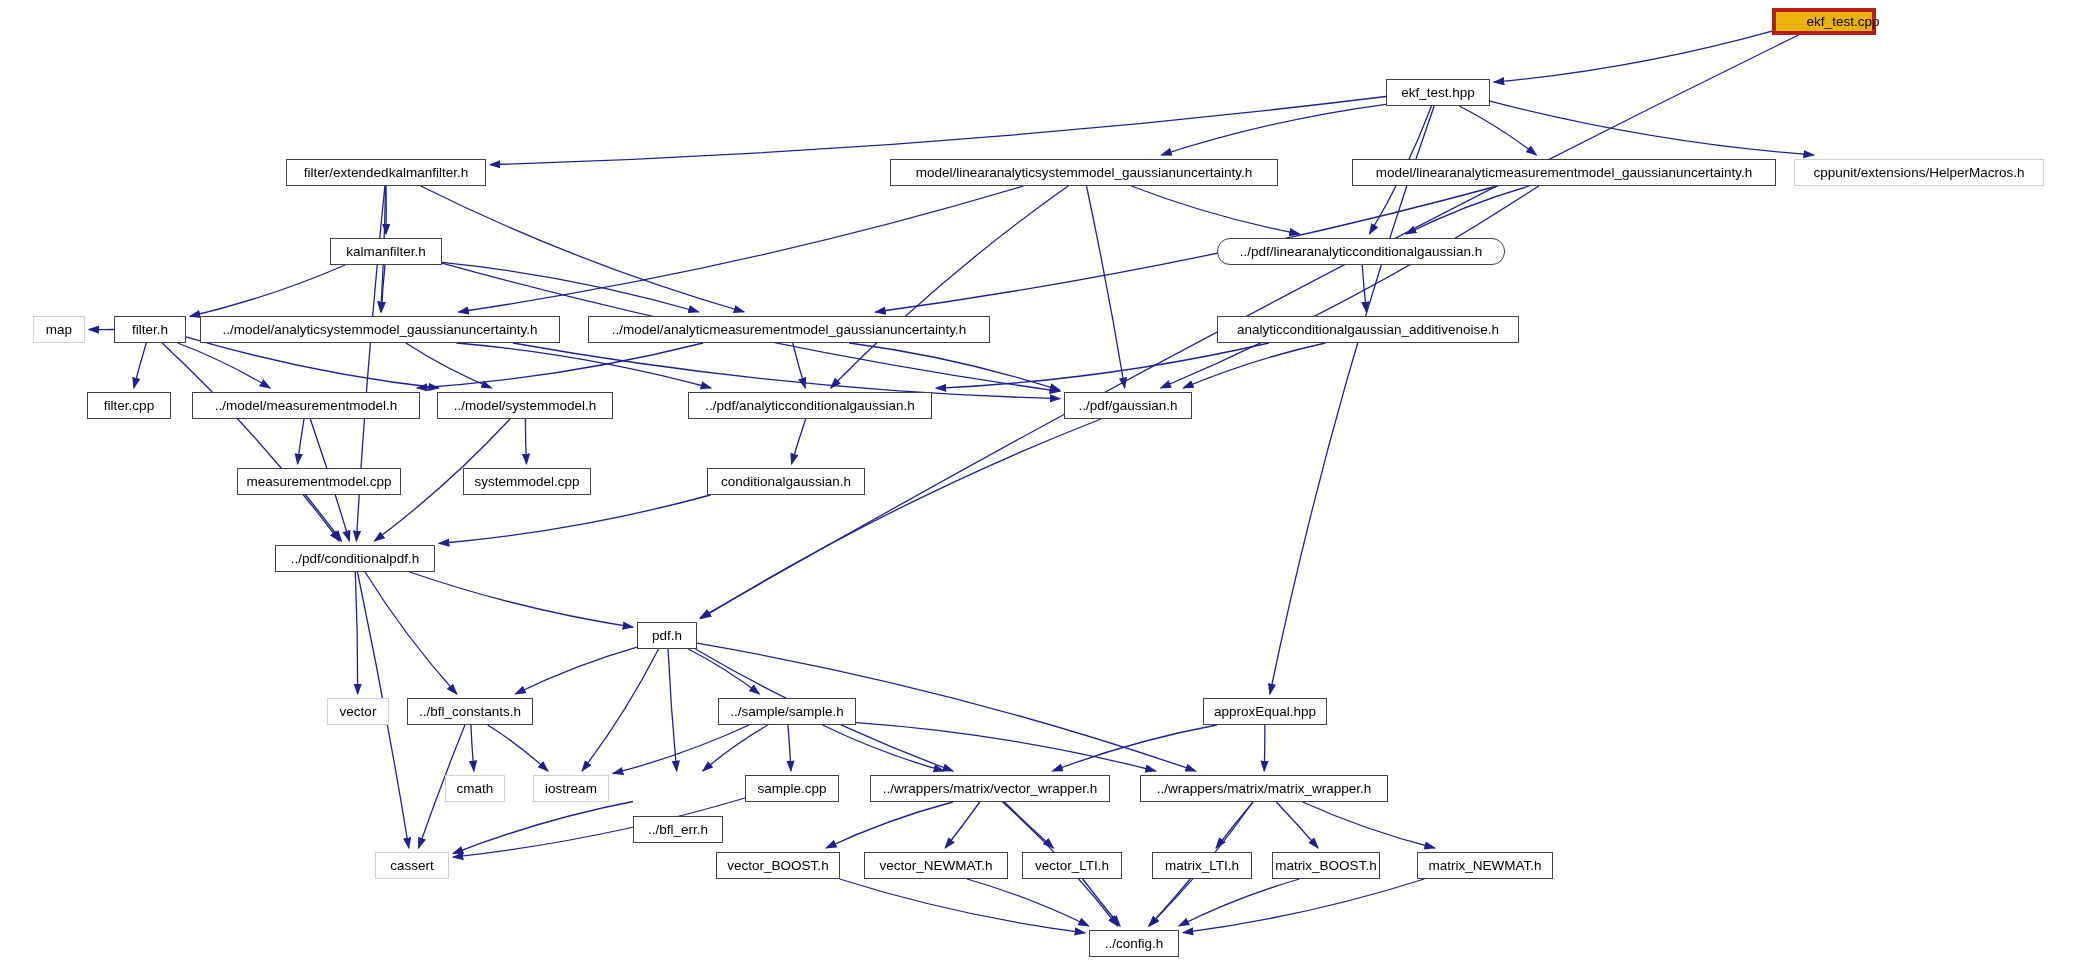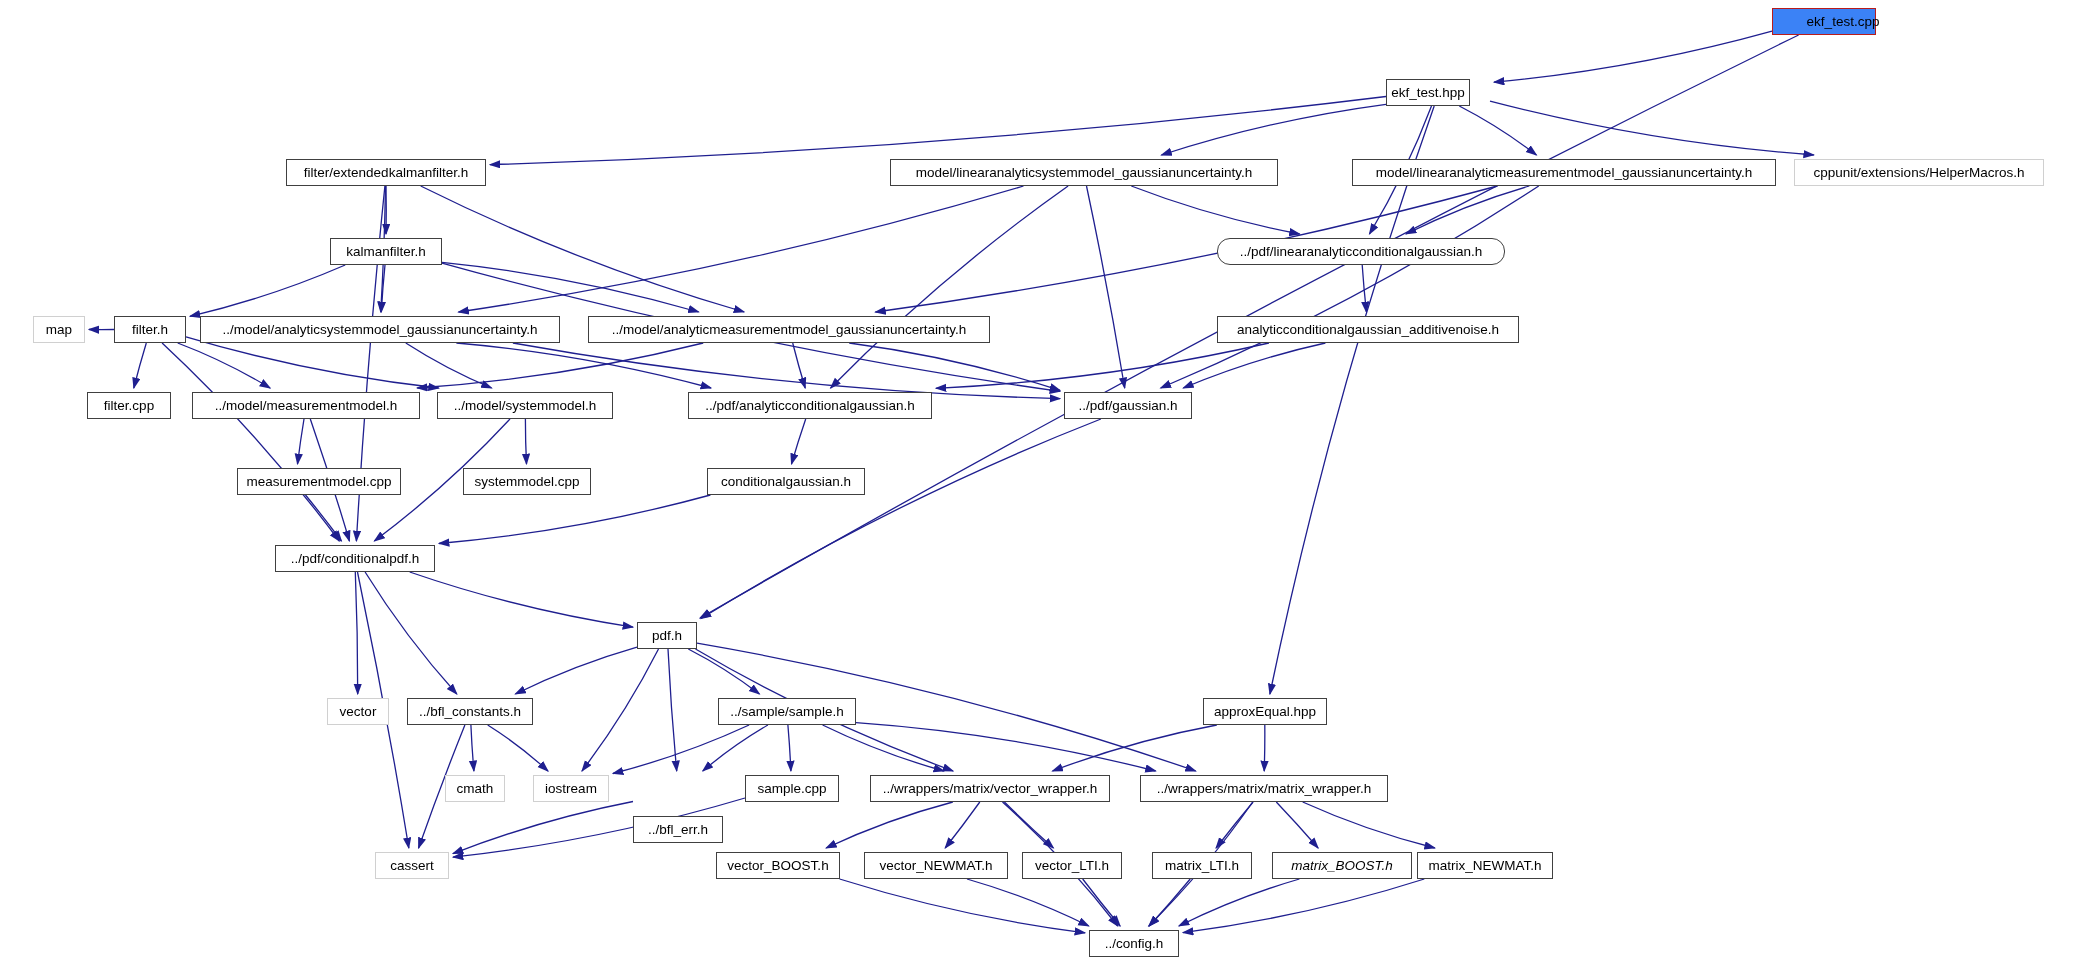--- a/index.html
+++ b/index.html
@@ -35,22 +35,22 @@
     line-height: 1;
     color: #000000;
     background: #ffffff;
     border: 1px solid #404040;
     letter-spacing: 0px;
     height: 27px;
     z-index: 5;
     padding: 0 6px;
   }
   .node.root {
-    background: #3b82f6;
-    border: 1px solid #b91c1c;
+    background: #eab308;
+    border: 4px solid #b91c1c;
     padding-left: 44px;
   }
   .node.sys {
     border: 1px solid #d0d0d0;
     background: #ffffff;
     color: #000000;
   }
   .node .lbl {
     pointer-events: none;
   }
@@ -146,21 +146,21 @@
         <path d="M1299.4,879.0 Q1237.0,897.1 1178.9,926.0" marker-end="url(#arrow)"></path>
         <path d="M1424.3,879.0 Q1306.0,916.7 1183.0,932.6" marker-end="url(#arrow)"></path>
         <path d="M633.0,801.5 Q540.7,819.5 453.0,853.6" marker-end="url(#arrow)"></path>
         <path d="M745.0,798.0 Q601.7,840.7 453.0,857.2" marker-end="url(#arrow)"></path>
       </g>
   </svg>
   <div id="node-layer">
       <div class="node root" style="left: 1772px; top: 8px; width: 104px;">
         <span class="lbl">ekf_test.cpp</span>
       </div>
-      <div class="node" style="left: 1386px; top: 79px; width: 84px;">
+      <div class="node" style="left: 1386px; top: 79px; width: 104px;">
         <span class="lbl">ekf_test.hpp</span>
       </div>
       <div class="node" style="left: 286px; top: 159px; width: 200px;">
         <span class="lbl">filter/extendedkalmanfilter.h</span>
       </div>
       <div class="node" style="left: 890px; top: 159px; width: 388px;">
         <span class="lbl">model/linearanalyticsystemmodel_gaussianuncertainty.h</span>
       </div>
       <div class="node" style="left: 1352px; top: 159px; width: 424px;">
         <span class="lbl">model/linearanalyticmeasurementmodel_gaussianuncertainty.h</span>
@@ -254,21 +254,21 @@
       </div>
       <div class="node" style="left: 864px; top: 852px; width: 144px;">
         <span class="lbl">vector_NEWMAT.h</span>
       </div>
       <div class="node" style="left: 1022px; top: 852px; width: 100px;">
         <span class="lbl">vector_LTI.h</span>
       </div>
       <div class="node" style="left: 1152px; top: 852px; width: 100px;">
         <span class="lbl">matrix_LTI.h</span>
       </div>
-      <div class="node" style="left: 1272px; top: 852px; width: 140px; font-style: italic;">
+      <div class="node" style="left: 1272px; top: 852px; width: 108px;">
         <span class="lbl">matrix_BOOST.h</span>
       </div>
       <div class="node" style="left: 1417px; top: 852px; width: 136px;">
         <span class="lbl">matrix_NEWMAT.h</span>
       </div>
       <div class="node" style="left: 1089px; top: 930px; width: 90px;">
         <span class="lbl">../config.h</span>
       </div>
       <div class="node sys" style="left: 375px; top: 852px; width: 74px;">
         <span class="lbl">cassert</span>

